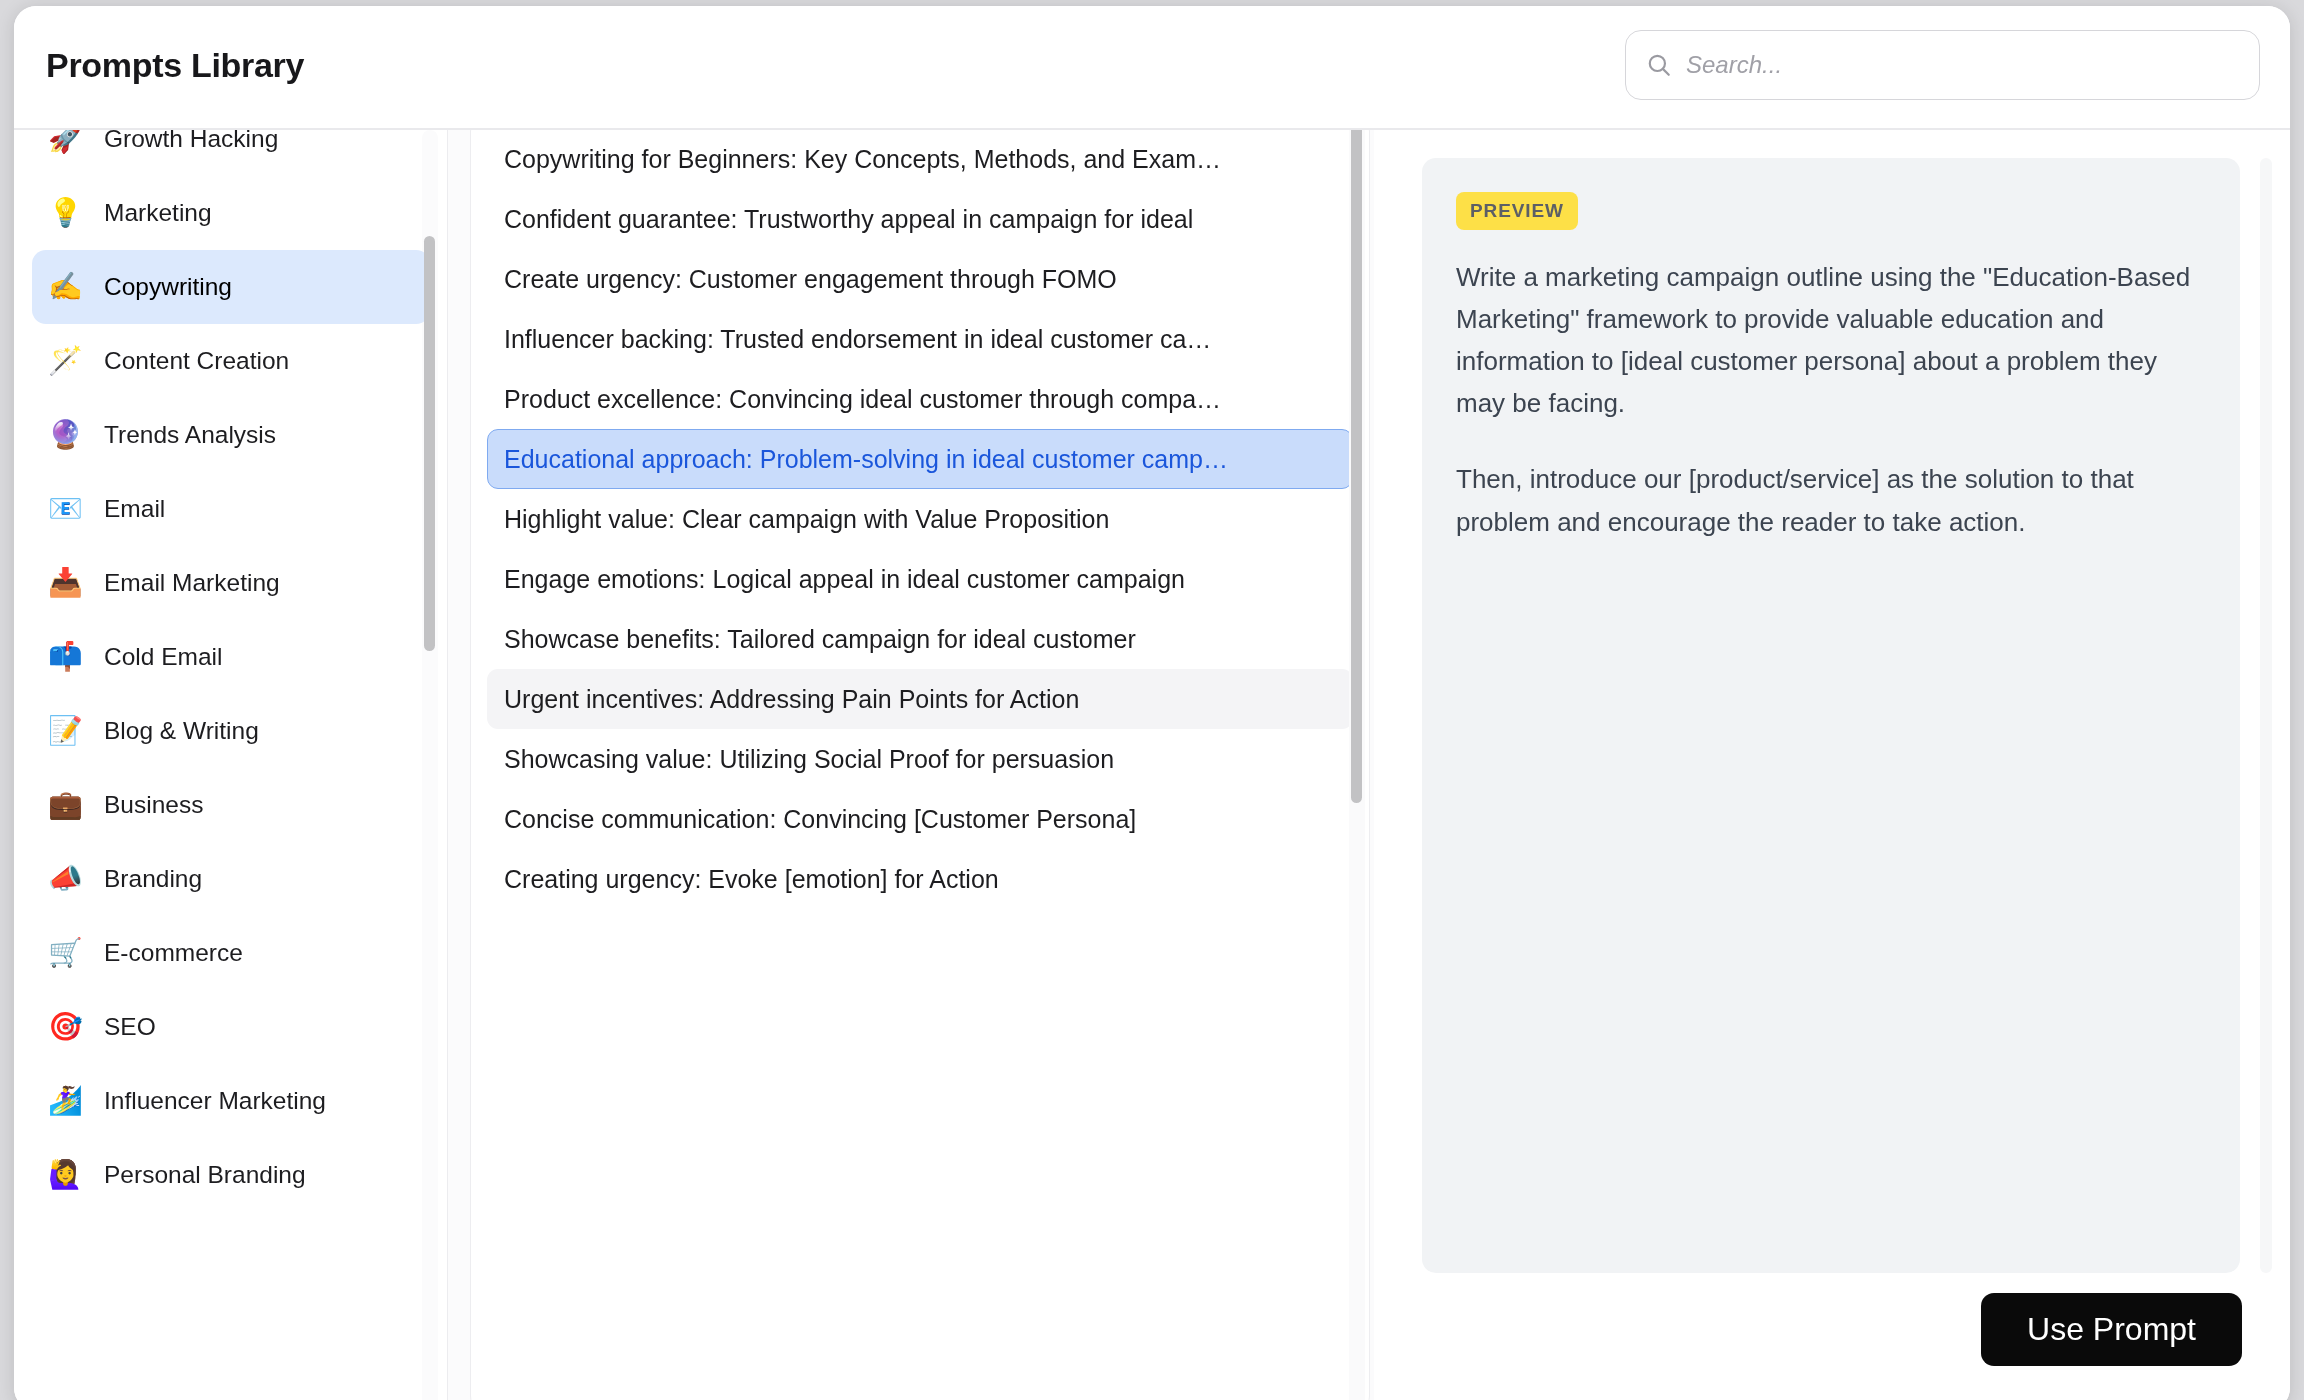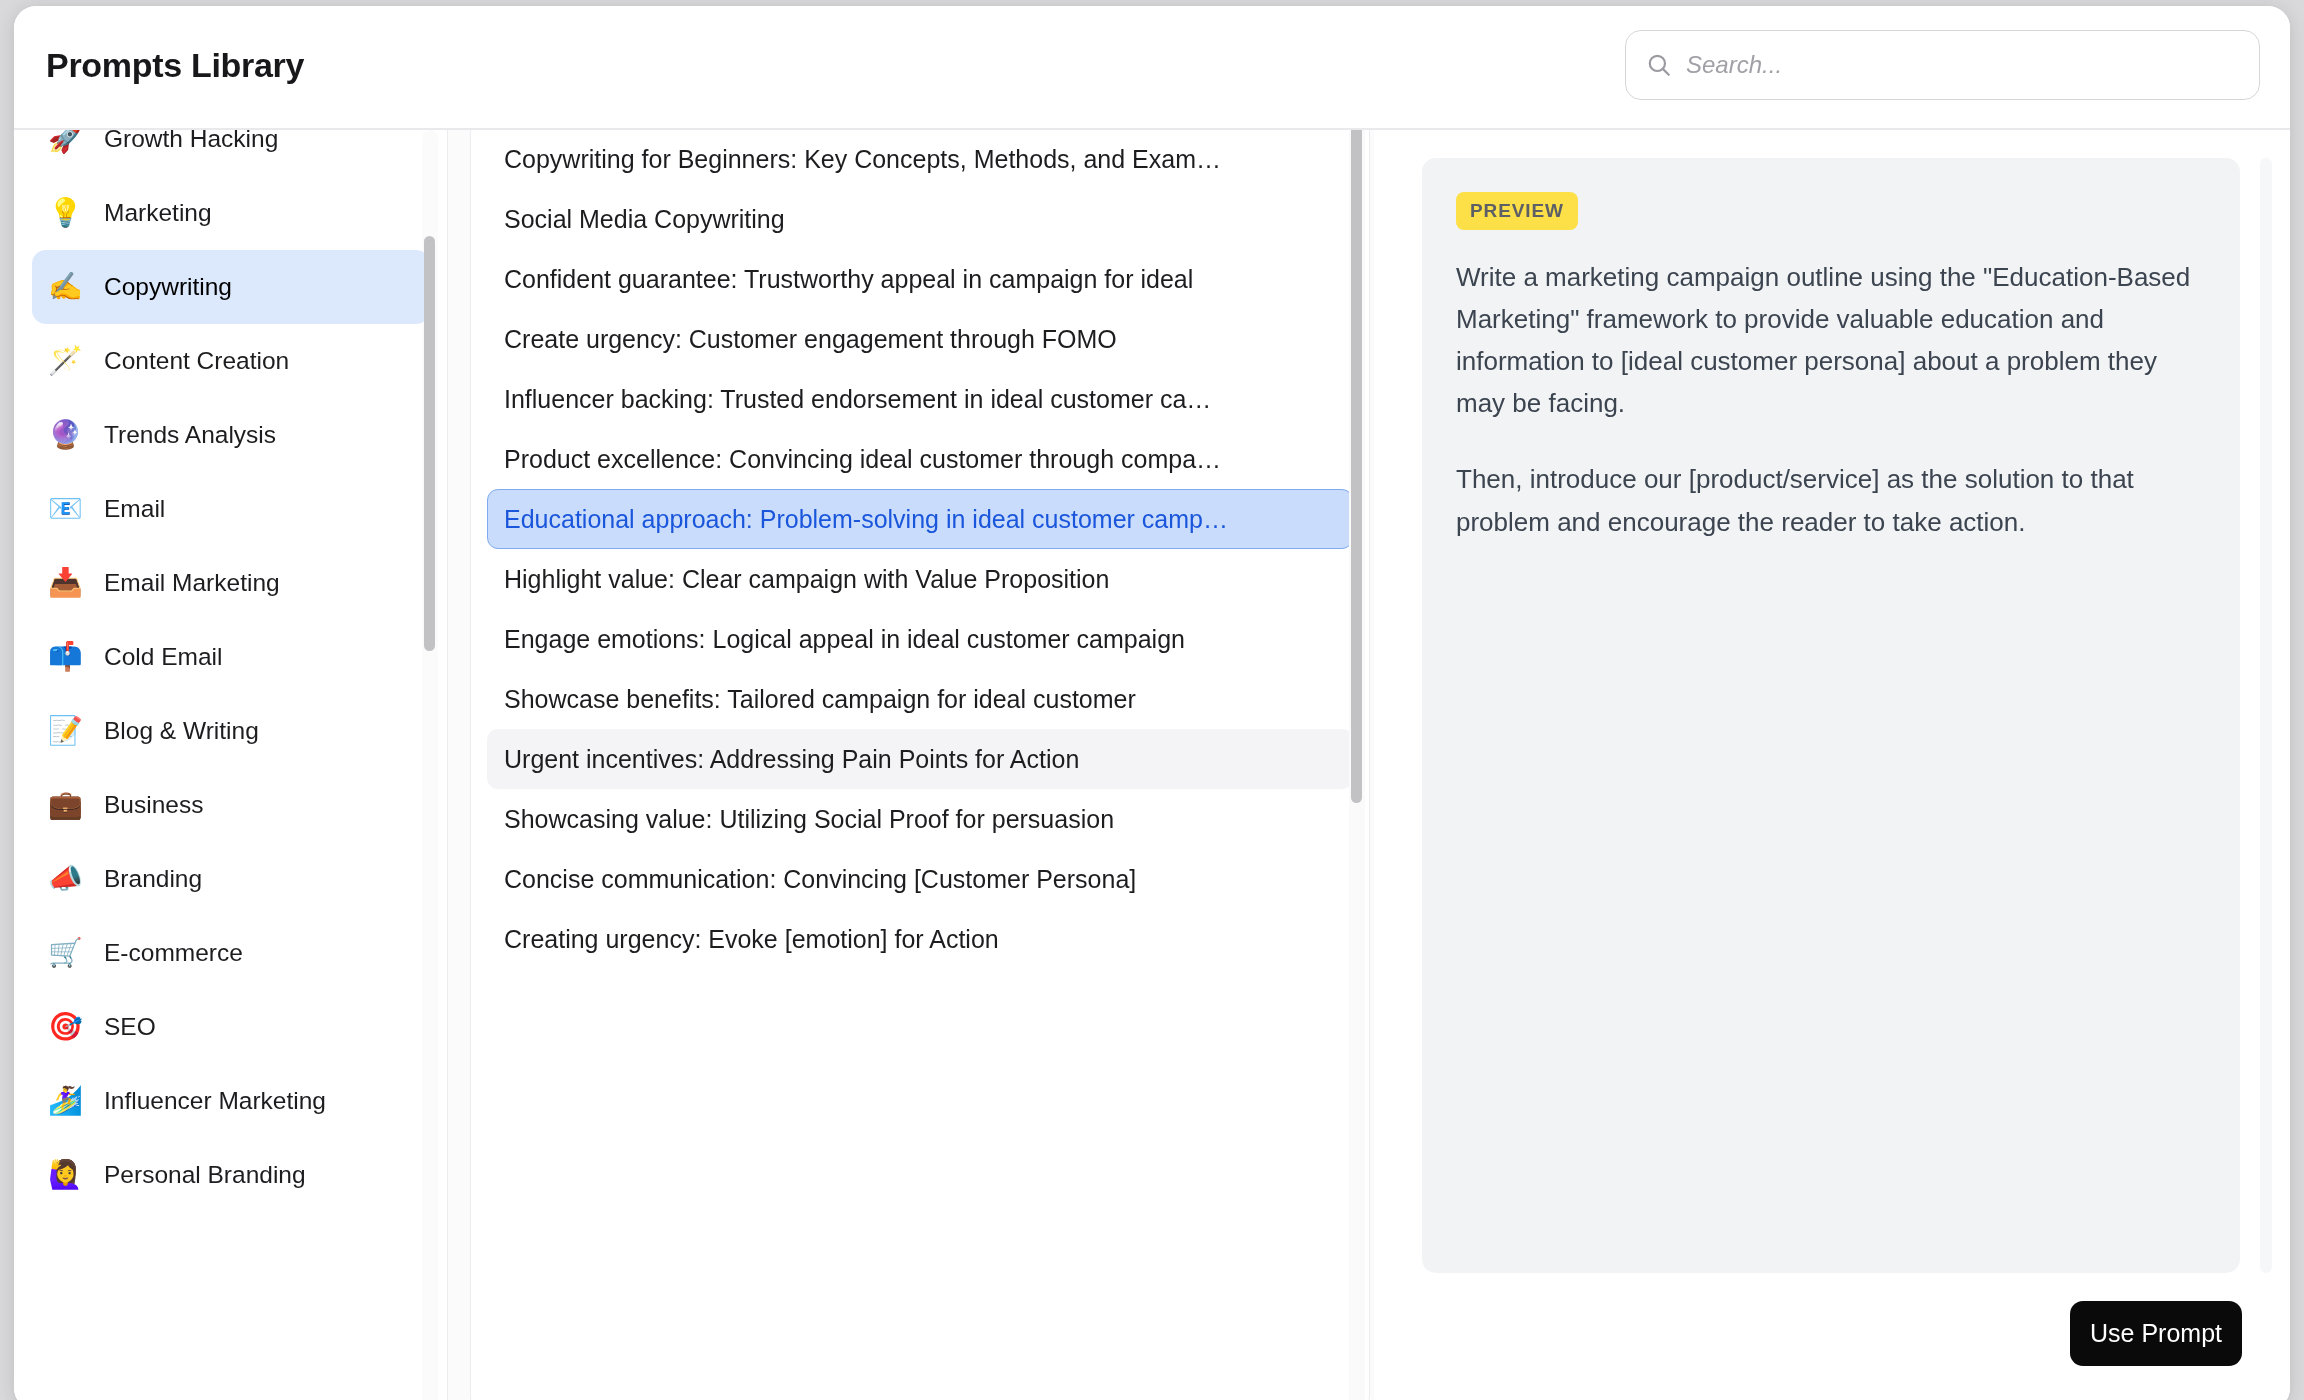--- a/index.html
+++ b/index.html
@@ -269,22 +269,22 @@
     background: #f6f7f8;
     border-radius: 6px;
   }
   #use-prompt-button {
     position: absolute;
     right: 48px;
     bottom: 44px;
     background: #0a0a0a;
     color: #ffffff;
     font-family: "Liberation Sans", sans-serif;
-    font-size: 25px;
-    padding: 18px 20px;
+    font-size: 32px;
+    padding: 18px 46px;
     border: none;
     border-radius: 13px;
     cursor: pointer;
   }
 </style>
 </head>
 <body>
 
 <div id="app-window">
 
@@ -369,23 +369,20 @@
       <div id="sidebar-sb-thumb"></div>
     </div>
 
     <div id="list-col">
       <div id="list-card">
         <div id="list-inner">
             <div class="prompt-item">
               <span class="ptext">Copywriting for Beginners: Key Concepts, Methods, and Exam…</span>
             </div>
             <div class="prompt-item">
-              <span class="ptext">Social Media Copywriting</span>
-            </div>
-            <div class="prompt-item">
               <span class="ptext">Confident guarantee: Trustworthy appeal in campaign for ideal</span>
             </div>
             <div class="prompt-item">
               <span class="ptext">Create urgency: Customer engagement through FOMO</span>
             </div>
             <div class="prompt-item">
               <span class="ptext">Influencer backing: Trusted endorsement in ideal customer ca…</span>
             </div>
             <div class="prompt-item">
               <span class="ptext">Product excellence: Convincing ideal customer through compa…</span>

